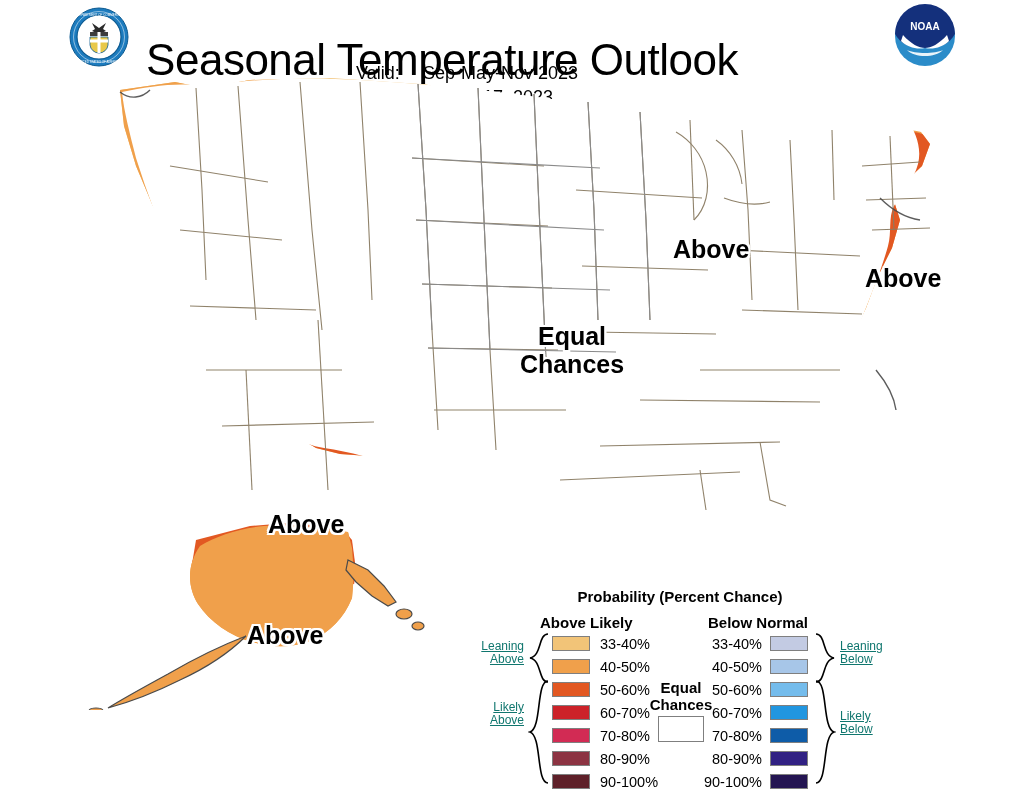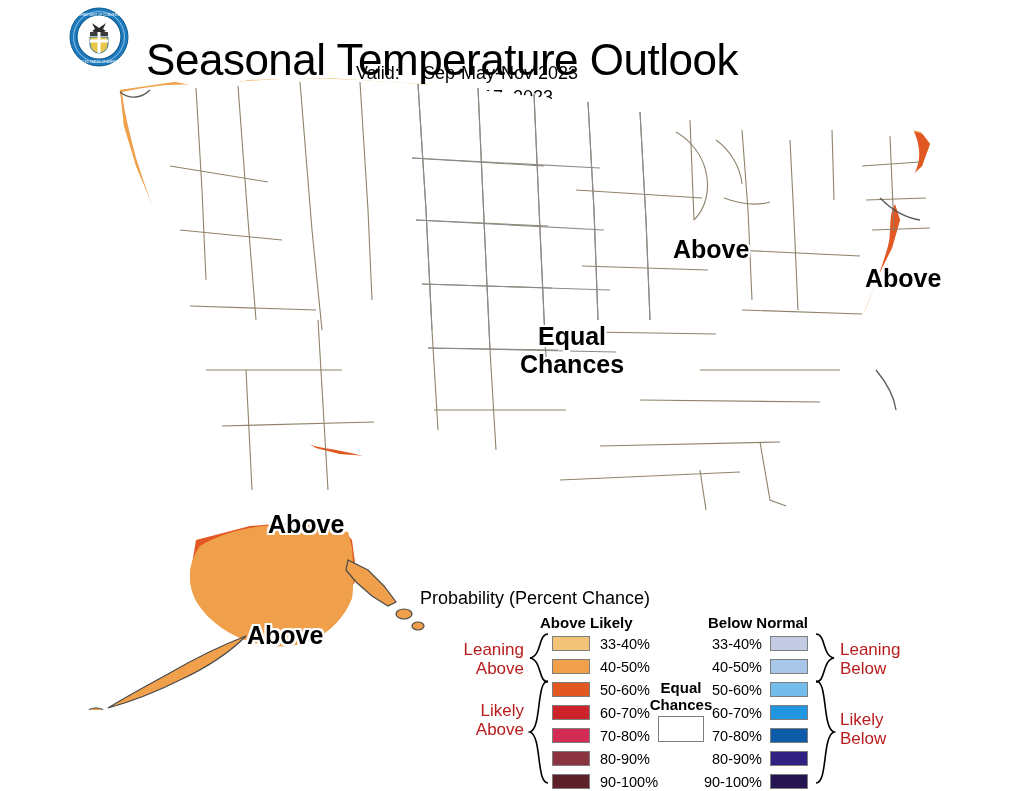--- a/index.html
+++ b/index.html
@@ -110,22 +110,23 @@
     left: 420px;
     top: 588px;
     width: 520px;
     height: 203px;
   }
   .legend-title {
     position: absolute;
     left: 0;
     top: 0;
     width: 520px;
-    font-size: 18px;
-    font-weight: normal;
+    text-align: center;
+    font-size: 15px;
+    font-weight: bold;
     color: #000;
   }
   .col-head {
     position: absolute;
     font-size: 15px;
     font-weight: bold;
     color: #000;
   }
   .col-head.above { left: 120px; top: 26px; }
   .col-head.below { left: 288px; top: 26px; }
@@ -150,23 +151,24 @@
 
   
   .above-col .swatch { left: 132px; }
   .above-col .swatch-lbl { left: 180px; }
   
   .below-col .swatch { left: 350px; }
   .below-col .swatch-lbl { left: 254px; width: 88px; text-align: right; }
 
   .bracket-lbl {
     position: absolute;
-    font-size: 17px;
-    color: #b91c1c;
+    font-size: 12px;
+    color: #0f766e;
     line-height: 1.12;
+    text-decoration: underline;
   }
   .bl-leaning-above { left: 4px;  top: 52px;  width: 100px; text-align: right; }
   .bl-likely-above  { left: 4px;  top: 113px; width: 100px; text-align: right; }
   .bl-leaning-below { left: 420px; top: 52px;  width: 100px; text-align: left; }
   .bl-likely-below  { left: 420px; top: 122px; width: 100px; text-align: left; }
 
   .ec-label {
     position: absolute;
     left: 201px;
     top: 92px;
@@ -211,20 +213,30 @@
       <circle cx="31" cy="31" r="25.5" fill="none" stroke="#ffffff" stroke-width="0.6" opacity="0.85"></circle>
       <g fill="#ffffff" font-size="3" font-family="Liberation Sans, sans-serif" opacity="0.95">
         <text x="31" y="10" text-anchor="middle">DEPARTMENT OF COMMERCE</text>
         <text x="31" y="57" text-anchor="middle">UNITED STATES OF AMERICA</text>
       </g>
     </svg>
   </div>
 
   <h1 class="main-title">Seasonal Temperature Outlook</h1>
 
+  <div class="noaa-logo">
+    <svg viewBox="0 0 64 64" width="64" height="64">
+      <circle cx="32" cy="32" r="30" fill="#2B8CC9"></circle>
+      <path d="M2 30 a30 30 0 0 1 60 0 c-6 10 -14 14 -30 14 S8 40 2 30 z" fill="#14307C"></path>
+      <text x="32" y="26" text-anchor="middle" fill="#ffffff" font-size="10" font-family="Liberation Sans, sans-serif" font-weight="bold">NOAA</text>
+      <path d="M10 31 c8 9 16 13 22 13 c-8 2 -18 -1 -24 -7 z" fill="#ffffff"></path>
+      <path d="M54 31 c-8 9 -16 13 -22 13 c8 2 18 -1 24 -7 z" fill="#ffffff"></path>
+      <path d="M14 46 c8 4 28 4 36 0 c-8 8 -28 8 -36 0 z" fill="#ffffff" opacity="0.9"></path>
+    </svg>
+  </div>
 
   <div class="valid-block">
     <div>
       <span class="lbl w1">Valid:</span>
       <span class="val">Sep-May-Nov 2023</span>
     </div>
     <div>
       <span class="lbl w1">Issued:</span>
       <span class="val">August 17, 2023</span>
     </div>

